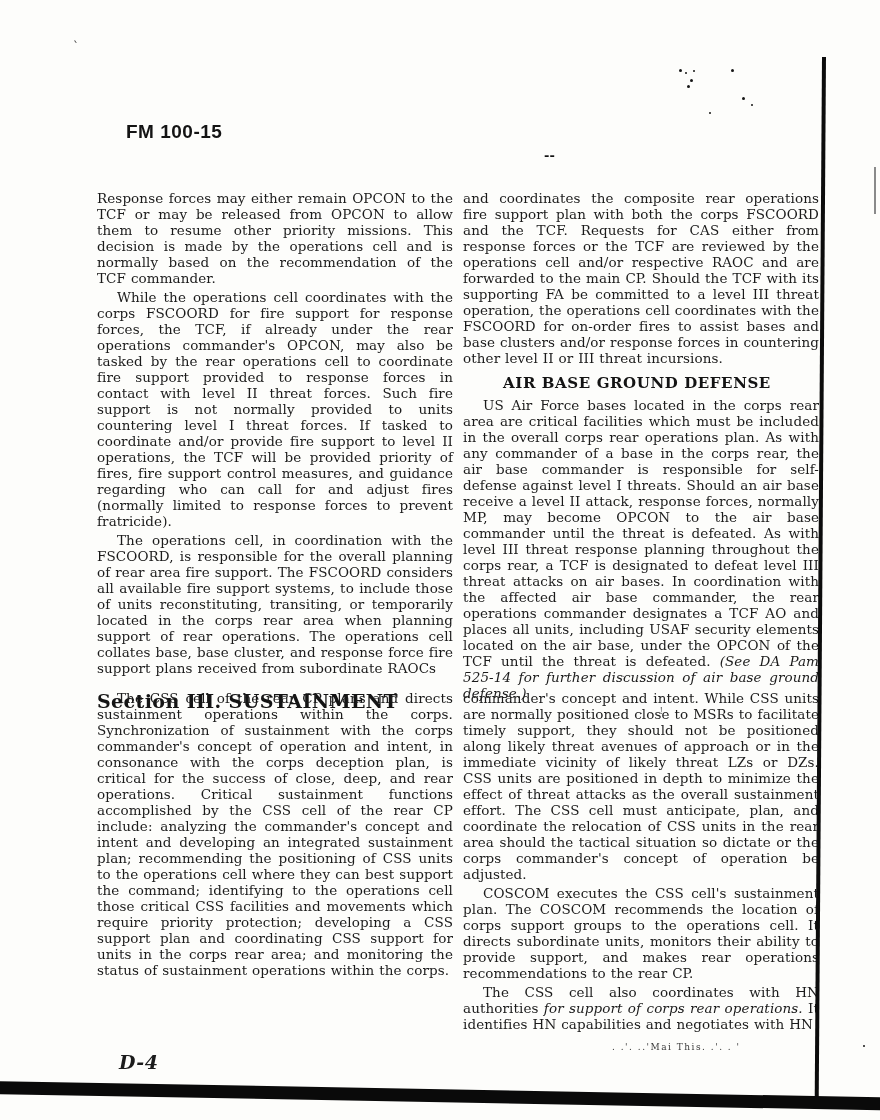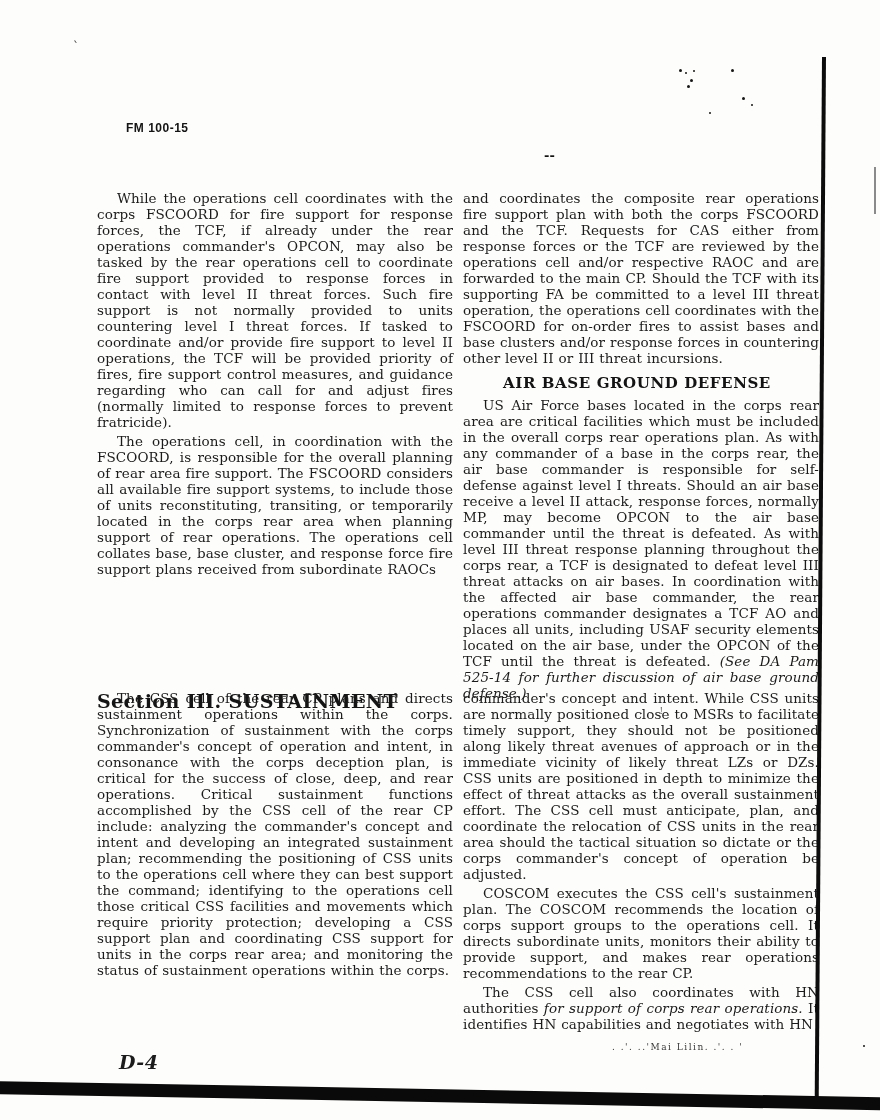--- a/index.html
+++ b/index.html
@@ -1,20 +1,20 @@
 <!DOCTYPE html>
 <html><head>
 <meta charset="utf-8">
 <style>
   html,body{margin:0;padding:0;}
   body{width:880px;height:1120px;overflow:hidden;background:#e9e9e7;}
   #page{position:relative;width:880px;height:1120px;background:#fdfdfb;overflow:hidden;
         font-family:"DejaVu Serif", serif;color:#1b1b1b;}
   .doc-header{position:absolute;left:126px;top:121px;font-family:"Liberation Sans",sans-serif;
-        font-weight:bold;font-size:12px;letter-spacing:0.5px;color:#141414;}
+        font-weight:bold;font-size:19px;letter-spacing:0.5px;color:#141414;}
   .stray-dash{position:absolute;left:544px;top:148px;font-weight:bold;font-size:13px;color:#111;}
   .stray-tick{position:absolute;left:73px;top:40px;font-size:12px;color:#333;}
   .columns{position:absolute;left:97px;width:722px;display:flex;gap:10px;}
   #cols-top{top:190px;}
   #cols-bottom{top:690px;}
   .col{width:356px;}
   .para{margin:0 0 3px 0;font-size:13.5px;line-height:16px;text-align:justify;
         letter-spacing:0.1px;word-spacing:0.5px;}
   .para.indent{text-indent:20px;}
   .ital{font-style:italic;}
@@ -41,20 +41,21 @@
 <div id="page">
 
   <div class="stray-tick">`</div>
 
   <div class="doc-header">FM 100-15</div>
 
   <div class="stray-dash">--</div>
 
   <div id="cols-top" class="columns">
     <div class="col">
+        <p class="para"><span>Response forces may either remain OPCON to the TCF or may be released from OPCON to allow them to resume other priority missions. This decision is made by the operations cell and is normally based on the recommendation of the TCF commander.</span></p>
         <p class="para indent"><span>While the operations cell coordinates with the corps FSCOORD for fire support for response forces, the TCF, if already under the rear operations commander's OPCON, may also be tasked by the rear operations cell to coordinate fire support provided to response forces in contact with level II threat forces. Such fire support is not normally provided to units countering level I threat forces. If tasked to coordinate and/or provide fire support to level II operations, the TCF will be provided priority of fires, fire support control measures, and guidance regarding who can call for and adjust fires (normally limited to response forces to prevent fratricide).</span></p>
         <p class="para indent"><span>The operations cell, in coordination with the FSCOORD, is responsible for the overall planning of rear area fire support. The FSCOORD considers all available fire support systems, to include those of units reconstituting, transiting, or temporarily located in the corps rear area when planning support of rear operations. The operations cell collates base, base cluster, and response force fire support plans received from subordinate RAOCs</span></p>
       </div>
     <div class="col">
         <p class="para"><span>and coordinates the composite rear operations fire support plan with both the corps FSCOORD and the TCF. Requests for CAS either from response forces or the TCF are reviewed by the operations cell and/or respective RAOC and are forwarded to the main CP. Should the TCF with its supporting FA be committed to a level III threat operation, the operations cell coordinates with the FSCOORD for on-order fires to assist bases and base clusters and/or response forces in countering other level II or III threat incursions.</span></p>
         <div class="col-heading">AIR BASE GROUND DEFENSE</div>
         <p class="para indent"><span>US Air Force bases located in the corps rear area are critical facilities which must be included in the overall corps rear operations plan. As with any commander of a base in the corps rear, the air base commander is responsible for self-defense against level I threats. Should an air base receive a level II attack, response forces, normally MP, may become OPCON to the air base commander until the threat is defeated. As with level III threat response planning throughout the corps rear, a TCF is designated to defeat level III threat attacks on air bases. In coordination with the affected air base commander, the rear operations commander designates a TCF AO and places all units, including USAF security elements located on the air base, under the OPCON of the TCF until the threat is defeated. </span><span class="ital">(See DA Pam 525-14 for further discussion of air base ground defense.)</span></p>
       </div>
   </div>
 
@@ -66,21 +67,21 @@
       </div>
     <div class="col">
         <p class="para"><span>commander's concept and intent. While CSS units are normally positioned close to MSRs to facilitate timely support, they should not be positioned along likely threat avenues of approach or in the immediate vicinity of likely threat LZs or DZs. CSS units are positioned in depth to minimize the effect of threat attacks as the overall sustainment effort. The CSS cell must anticipate, plan, and coordinate the relocation of CSS units in the rear area should the tactical situation so dictate or the corps commander's concept of operation be adjusted.</span></p>
         <p class="para indent"><span>COSCOM executes the CSS cell's sustainment plan. The COSCOM recommends the location of corps support groups to the operations cell. It directs subordinate units, monitors their ability to provide support, and makes rear operations recommendations to the rear CP.</span></p>
         <p class="para indent"><span>The CSS cell also coordinates with HN authorities </span><span class="ital">for support of corps rear operations.</span><span> It identifies HN capabilities and negotiates with HN</span></p>
       </div>
   </div>
 
   <div class="page-number">D-4</div>
 
-  <div class="smudge">. .'. ..'Mai Lilin. .'. . '</div>
+  <div class="smudge">. .'. ..'Mai This. .'. . '</div>
 
   <div class="dotnoise" style="left:640px;top:706px;">. ..!</div>
   <div class="dotnoise" style="left:612px;top:669px;">. . ..</div>
 
   <div class="edge-line"></div>
   <div class="edge-line-short"></div>
   <div class="bottom-band"></div>
 
   <div class="speckle" style="left:679px;top:69px;width:3px;height:3px;"></div>
   <div class="speckle" style="left:685px;top:72px;width:2px;height:2px;"></div>

